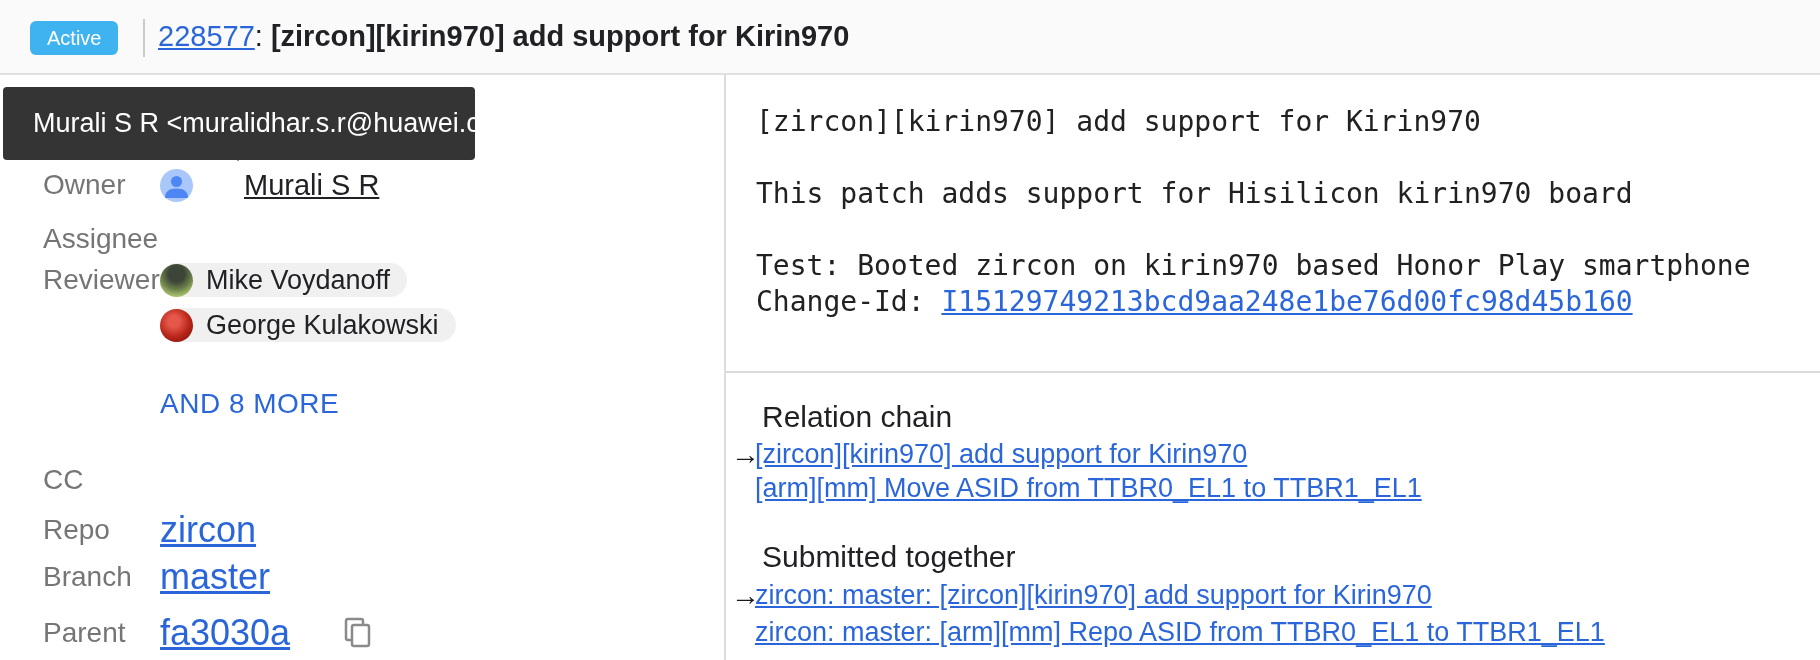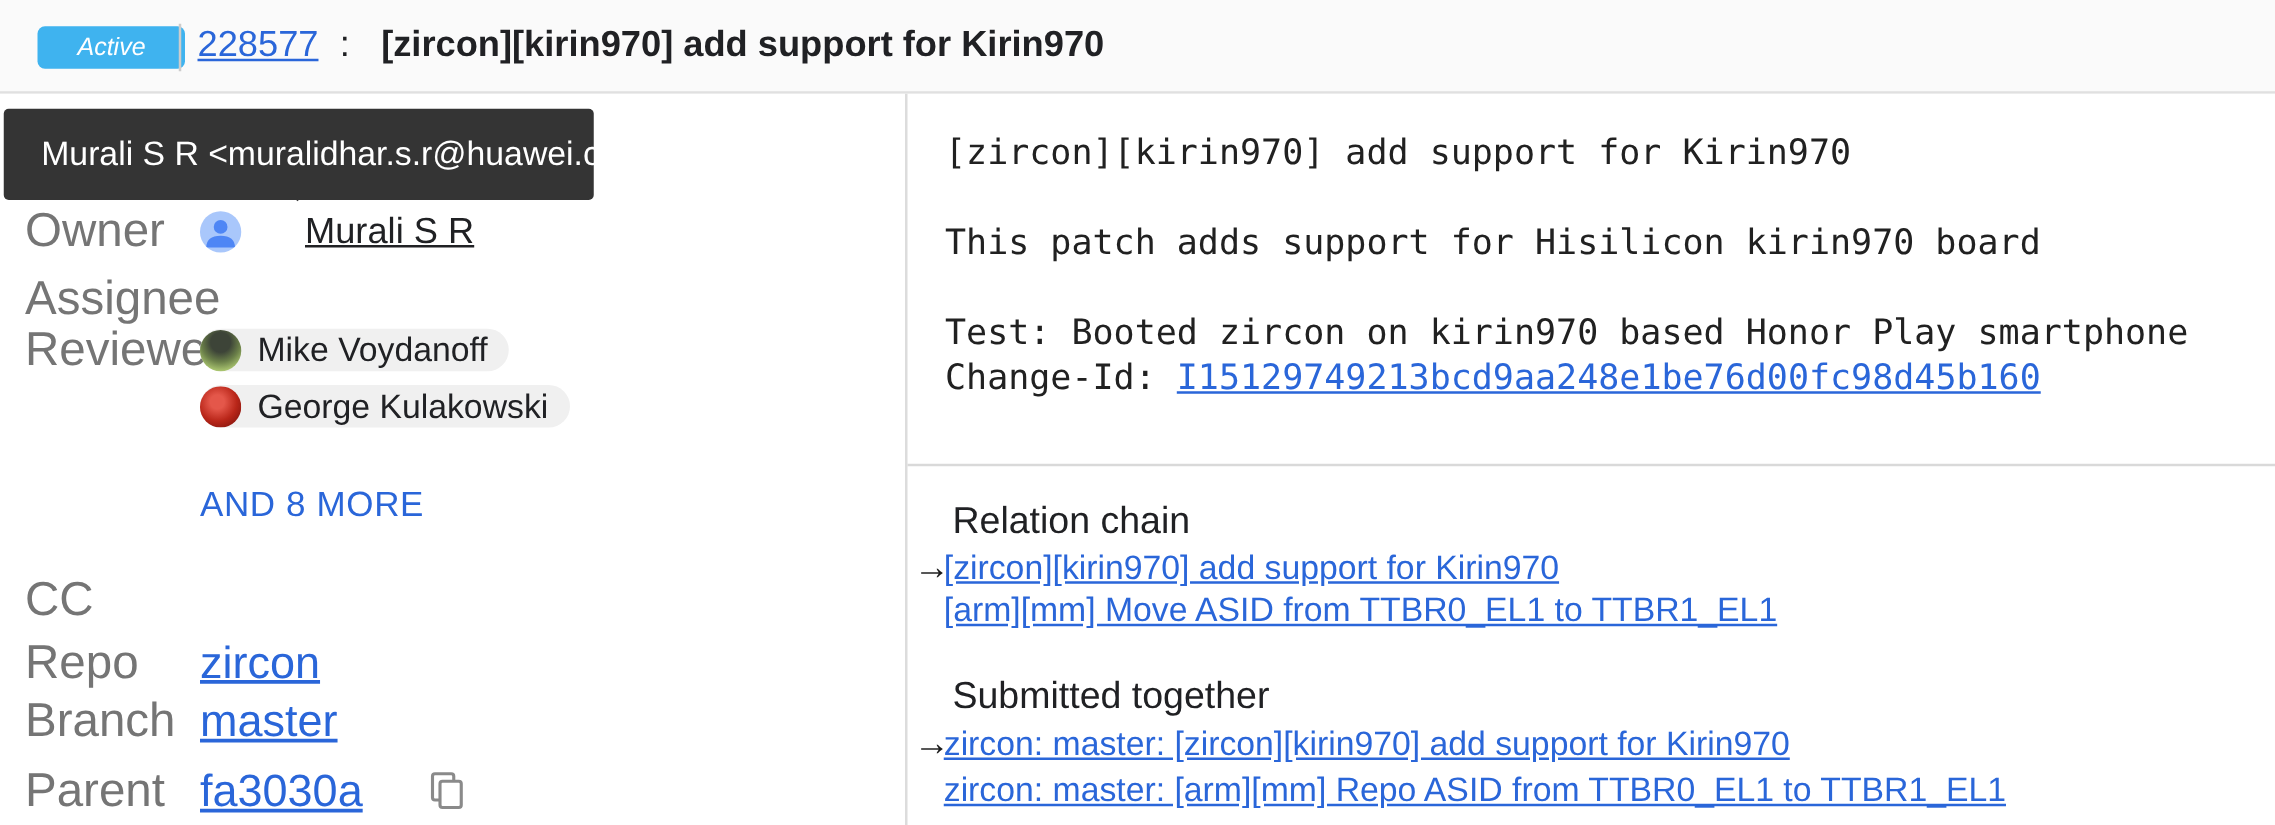--- a/index.html
+++ b/index.html
@@ -18,28 +18,28 @@
 
   
   .header {
     position: absolute; left: 0; top: 0; width: 1820px; height: 75px;
     background: #fafafa; border-bottom: 2px solid #e0e0e0;
     display: flex; align-items: center;
   }
   .status-badge {
     position: absolute; left: 30px; top: 21px; height: 34px;
     background: var(--badge-blue); color: #fff; font-size: 20px;
-    border-radius: 6px; display: flex; align-items: center; padding: 0 32px; font-style: italic;
+    border-radius: 6px; display: flex; align-items: center; padding: 0 17px;
   }
   .header-divider {
     position: absolute; left: 143px; top: 19px; width: 2px; height: 38px; background: #ccc;
   }
   .header-title-wrap {
     position: absolute; left: 158px; top: 0; height: 73px;
-    display: flex; align-items: center; font-size: 29px; white-space: pre; gap: 17px;
+    display: flex; align-items: center; font-size: 29px; white-space: pre;
   }
   .change-number { font-size: 29px; }
   .header-sep { color: #202124; }
   .change-title { font-weight: 700; color: #202124; }
 
   
   .left-pane { position: absolute; left: 0; top: 75px; width: 724px; height: 585px; background: #fff; }
   .right-pane { position: absolute; left: 724px; top: 75px; width: 1096px; height: 585px; border-left: 2px solid var(--divider-gray); background: #fff; }
 
   
@@ -51,22 +51,22 @@
   }
   .tooltip-caret {
     position: absolute; left: 225px; top: 73px; width: 0; height: 0;
     border-left: 13px solid transparent; border-right: 13px solid transparent;
     border-top: 13px solid var(--tooltip-bg);
   }
 
   
   .meta-row { position: absolute; left: 0; width: 724px; height: 34px; }
   .meta-label {
-    position: absolute; left: 20px; top: 0; line-height: 34px;
-    color: var(--label-gray); font-size: 38px;
+    position: absolute; left: 43px; top: 0; line-height: 34px;
+    color: var(--label-gray); font-size: 28px;
   }
   .meta-value { position: absolute; left: 160px; top: 0; height: 34px; display: flex; align-items: center; gap: 37px; }
 
   .row-owner    { top: 93px;  }
   .row-assignee { top: 147px; }
   .row-reviewers{ top: 188px; }
   .row-chip2    { top: 233px; }
   .row-chip3    { top: 278px; }
   .row-more     { top: 312px; padding-left: 29px; }
   .row-cc       { top: 388px; }

